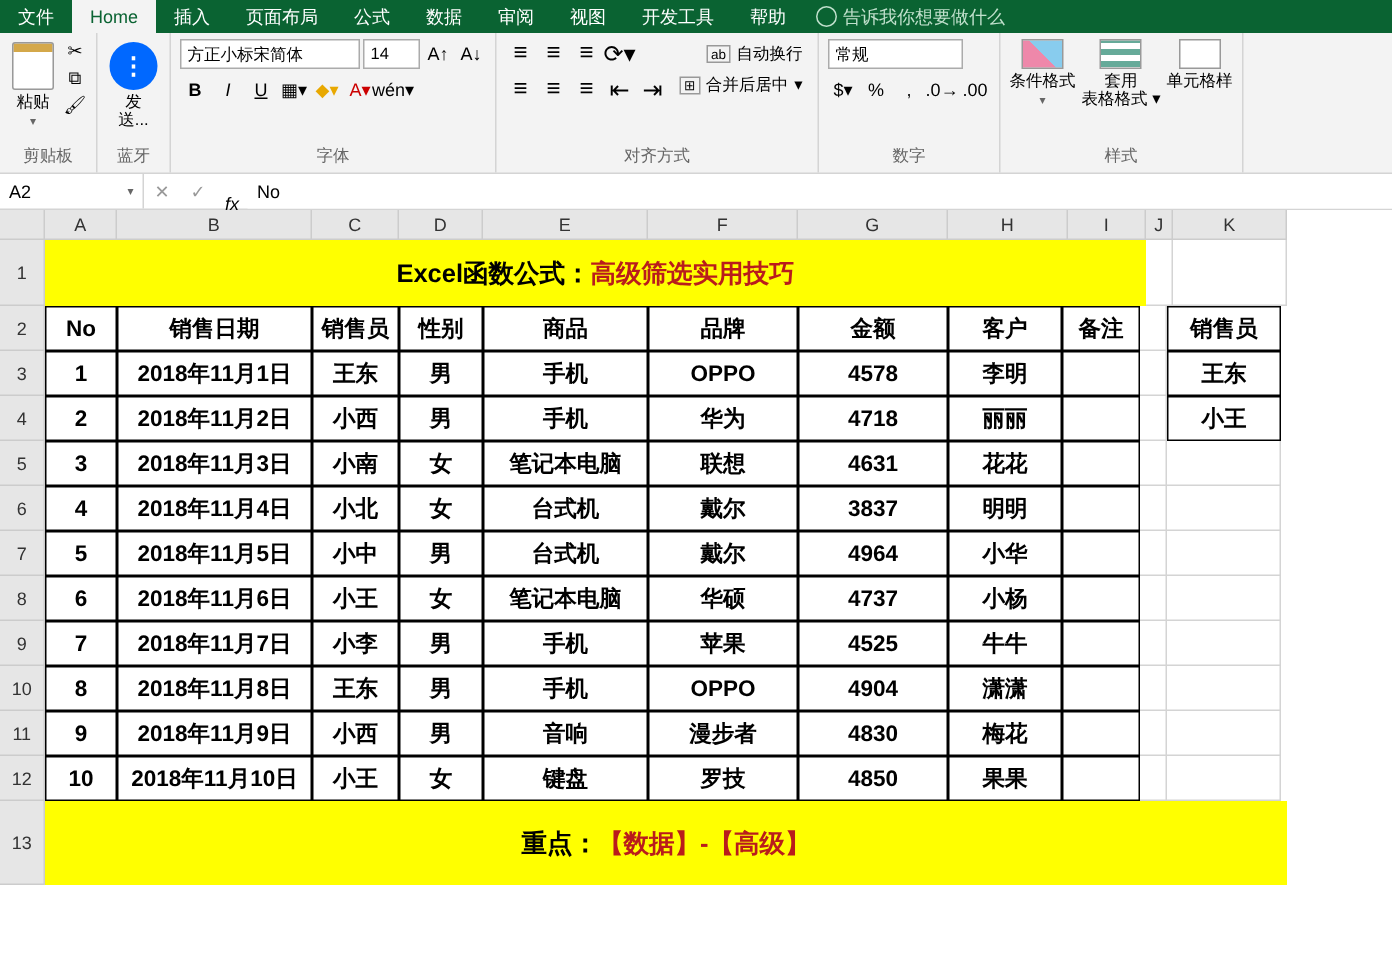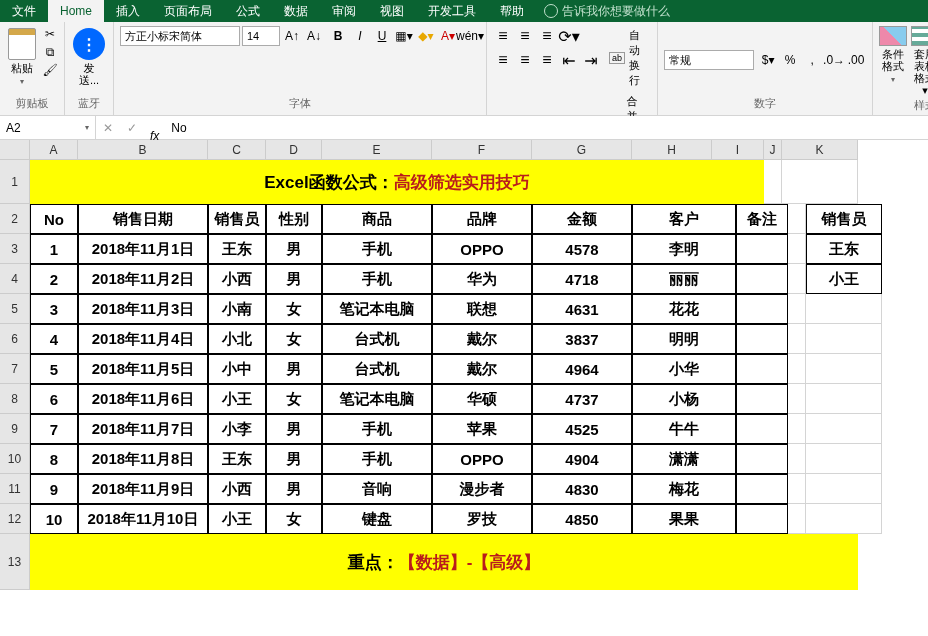--- a/index.html
+++ b/index.html
@@ -22,37 +22,37 @@
 .big-btn { display: flex; flex-direction: column; align-items: center; gap: 2px; padding: 2px; }
 .big-btn-label { font-size: 11px; line-height: 12px; text-align: center; }
 .dropdown-arrow { font-size: 8px; color: #666; }
 
 .clipboard-icon { width: 28px; height: 32px; background: linear-gradient(to bottom, #d4a84a 0%, #d4a84a 20%, #fff 20%, #fff 100%); border: 1px solid #999; border-radius: 2px; }
 .side-icons { display: flex; flex-direction: column; gap: 2px; }
 .scissor, .copy-icon, .brush { width: 16px; height: 16px; display: flex; align-items: center; justify-content: center; font-size: 12px; }
 
 .bt-icon { width: 32px; height: 32px; background: #0068ff; border-radius: 50%; display: flex; align-items: center; justify-content: center; color: #fff; font-weight: bold; font-size: 16px; }
 
-.font-controls { display: flex; gap: 4px; }
+.font-controls { display: flex; flex-direction: column; gap: 4px; }
 .font-row { display: flex; gap: 2px; align-items: center; }
 .font-select { height: 20px; font-size: 11px; border: 1px solid #ababab; background: #fff; padding: 0 4px; }
 .font-name { width: 120px; }
 .font-size { width: 38px; }
 .font-btn { width: 20px; height: 20px; display: flex; align-items: center; justify-content: center; font-size: 12px; border: none; background: transparent; }
 .bold { font-weight: bold; }
 .italic { font-style: italic; }
 .underline { text-decoration: underline; }
 
 .align-group { display: flex; flex-direction: column; gap: 4px; }
 .align-row { display: flex; gap: 2px; }
 .align-btn { width: 20px; height: 20px; display: flex; align-items: center; justify-content: center; }
 .wrap-btns { display: flex; flex-direction: column; gap: 2px; }
 .wrap-btn { display: flex; align-items: center; gap: 4px; font-size: 11px; padding: 2px 4px; justify-content: flex-end; }
 
-.number-group { display: flex; flex-direction: row; gap: 4px; margin-top: 24px; }
+.number-group { display: flex; flex-direction: column; gap: 4px; }
 .number-select { width: 90px; height: 20px; font-size: 11px; border: 1px solid #ababab; background: #fff; padding: 0 4px; }
 .number-row { display: flex; gap: 2px; }
 
 .styles-group { display: flex; gap: 4px; }
 .style-btn { display: flex; flex-direction: column; align-items: center; gap: 2px; }
 .style-icon { width: 28px; height: 20px; border: 1px solid #999; }
 .cond-icon { background: linear-gradient(45deg, #e8a 0%, #e8a 50%, #8ce 50%, #8ce 100%); }
 .table-icon { background: repeating-linear-gradient(0deg, #6a9 0px, #6a9 4px, #fff 4px, #fff 8px); }
 .cell-icon { background: #fff; }
 
@@ -75,21 +75,21 @@
 
 .yellow-banner { background: #ffff00; font-weight: bold; text-align: center; display: flex; align-items: center; justify-content: center; font-size: 17px; }
 .red-text { color: #b91c1c; }
 
 .data-row { display: flex; }
 .cell { border: 1px solid #000; display: flex; align-items: center; justify-content: center; font-size: 15px; font-weight: bold; background: #fff; }
 .cell.no-border { border: 1px solid #d4d4d4; border-top: none; border-left: none; font-weight: normal; background: #fff; }
 
 
 .cA { width: 48px; } .cB { width: 130px; } .cC { width: 58px; } .cD { width: 56px; }
-.cE { width: 110px; } .cF { width: 100px; } .cG { width: 100px; } .cH { width: 104px; }
+.cE { width: 110px; } .cF { width: 100px; } .cG { width: 100px; } .cH { width: 76px; }
 .cI { width: 52px; } .cJ { width: 18px; } .cK { width: 76px; }
 .r1 { height: 44px; } .rN { height: 30px; }
 </style>
 </head>
 <body>
 
 <div class="tabs">
   <div class="tab file">文件</div>
   <div class="tab active">Home</div>
   <div class="tab">插入</div>

